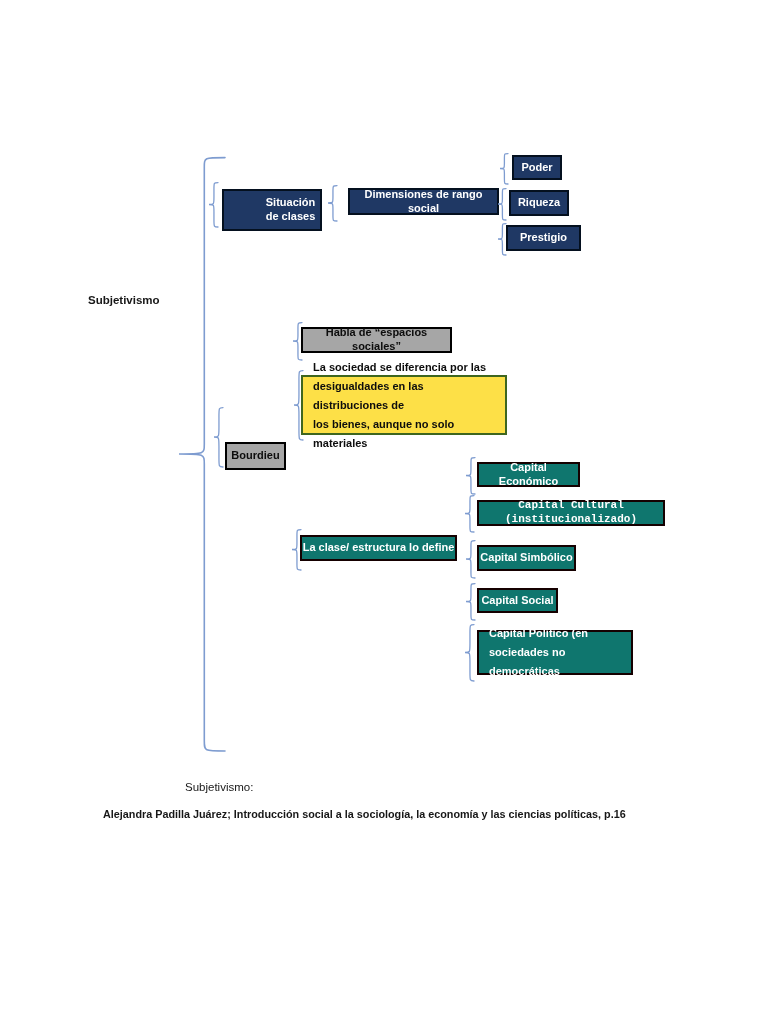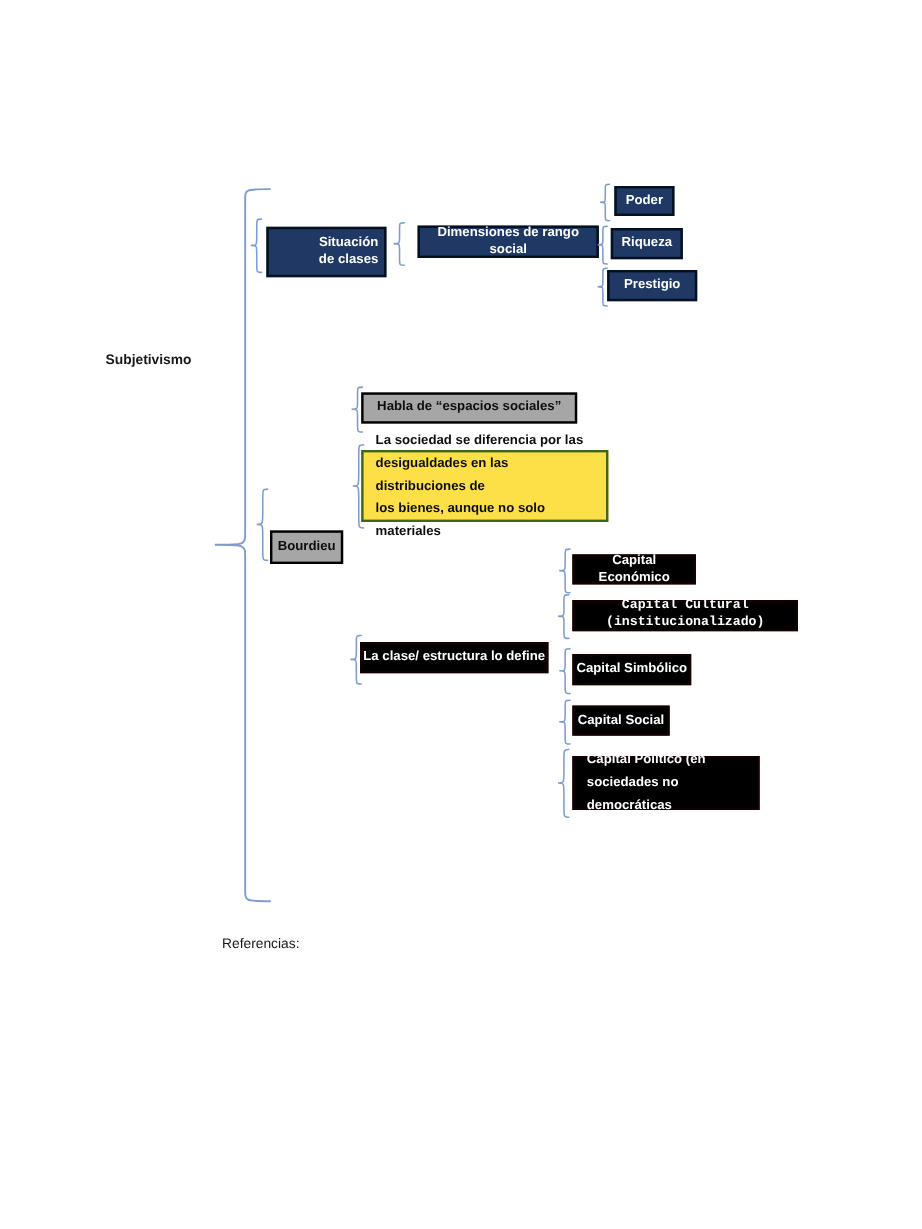--- a/index.html
+++ b/index.html
@@ -20,21 +20,21 @@
     align-items:center;
     justify-content:center;
     font-size:11px;
     font-weight:bold;
     border:2px solid #0ea5e9;
     text-align:center;
     white-space:pre-line;
     line-height:1.25;
   }
   .node.navy{background:#1F3864;color:#ffffff;border-color:#04101f;}
-  .node.red{background:#000000;color:#ffffff;border-color:#150000;}
+  .node.red{background:#0f766e;color:#ffffff;border-color:#150000;}
   .node.gray{background:#A6A6A6;color:#0d0d0d;border-color:#000000;}
   .node.green{background:#fde047;color:#0d0d0d;border-color:#3e661f;}
   .node.align-left{
     justify-content:flex-start;
     text-align:left;
     padding-left:10px;
     padding-right:6px;
     line-height:19px;
   }
   .free-label{
@@ -52,21 +52,21 @@
 
 <div class="page">
   <span id="subjetivismo" class="free-label">Subjetivismo</span>
 
   <div id="nodes">
       <div class="node navy" style="left: 222px; top: 189px; width: 100px; height: 42px; padding-left: 37px;">Situación de clases</div>
       <div class="node navy" style="left: 336px; top: 188px; width: 151px; height: 27px; margin-left: 12px;">Dimensiones de rango social</div>
       <div class="node navy" style="left: 512px; top: 155px; width: 50px; height: 25px;">Poder</div>
       <div class="node navy" style="left: 509px; top: 190px; width: 60px; height: 26px;">Riqueza</div>
       <div class="node navy" style="left: 506px; top: 225px; width: 75px; height: 26px;">Prestigio</div>
-      <div class="node gray" style="left: 301px; top: 327px; width: 180px; height: 26px;">Habla de “espacios sociales”</div>
+      <div class="node gray" style="left: 301px; top: 327px; width: 151px; height: 26px;">Habla de “espacios sociales”</div>
       <div class="node green align-left" style="left: 301px; top: 375px; width: 206px; height: 60px;">La sociedad se diferencia por las
 desigualdades en las distribuciones de
 los bienes, aunque no solo materiales</div>
       <div class="node gray" style="left: 225px; top: 430px; width: 61px; height: 28px; margin-top: 12px;">Bourdieu</div>
       <div class="node red" style="left: 477px; top: 462px; width: 103px; height: 25px;">Capital Económico</div>
       <div class="node red" style="left: 477px; top: 500px; width: 188px; height: 26px; font-family: Liberation Mono, monospace;">Capital Cultural (institucionalizado)</div>
       <div class="node red" style="left: 300px; top: 535px; width: 157px; height: 26px;">La clase/ estructura lo define</div>
       <div class="node red" style="left: 477px; top: 545px; width: 99px; height: 26px;">Capital Simbólico</div>
       <div class="node red" style="left: 477px; top: 588px; width: 81px; height: 25px;">Capital Social</div>
       <div class="node red align-left" style="left: 477px; top: 630px; width: 156px; height: 45px;">Capital Político (en
@@ -113,15 +113,16 @@
         <path d="M 9 0.6 C 4.95 0.6 4.95 0.6 4.95 5.92 L 4.95 12.58 C 4.95 18.5 4.95 18.5 0 18.5 C 4.95 18.5 4.95 18.5 4.95 24.42 L 4.95 31.08 C 4.95 37 4.95 37 9 37" fill="none" stroke="#7E9CD0" stroke-width="1.3" stroke-linecap="round"></path>
       </svg>
       <svg class="brace" width="11" height="59" viewBox="-1 -1 11 59" style="left: 464px; top: 623px;">
         <path d="M 9 0.6 C 4.95 0.6 4.95 0.6 4.95 9.120000000000001 L 4.95 19.38 C 4.95 28.5 4.95 28.5 0 28.5 C 4.95 28.5 4.95 28.5 4.95 37.620000000000005 L 4.95 47.879999999999995 C 4.95 57 4.95 57 9 57" fill="none" stroke="#7E9CD0" stroke-width="1.3" stroke-linecap="round"></path>
       </svg>
       <svg class="brace" width="48" height="596" viewBox="-1 -1 48 596" style="left: 178px; top: 156px;">
         <path d="M 46 0.6 C 25.3 0.6 25.3 0.6 25.3 10 L 25.3 287 C 25.3 297 25.3 297 0 297 C 25.3 297 25.3 297 25.3 307 L 25.3 584 C 25.3 594 25.3 594 46 594" fill="none" stroke="#7E9CD0" stroke-width="1.6" stroke-linecap="round"></path>
       </svg>
     </div>
 
-  <span id="referencias" class="free-label">Referencias:</span>
+  <span id="referencias" class="free-label">Subjetivismo:</span>
 
+  <span id="citation" class="free-label">Alejandra Padilla Juárez; Introducción social a la sociología, la economía y las ciencias políticas, p.16</span>
 </div>
 
 </body></html>

